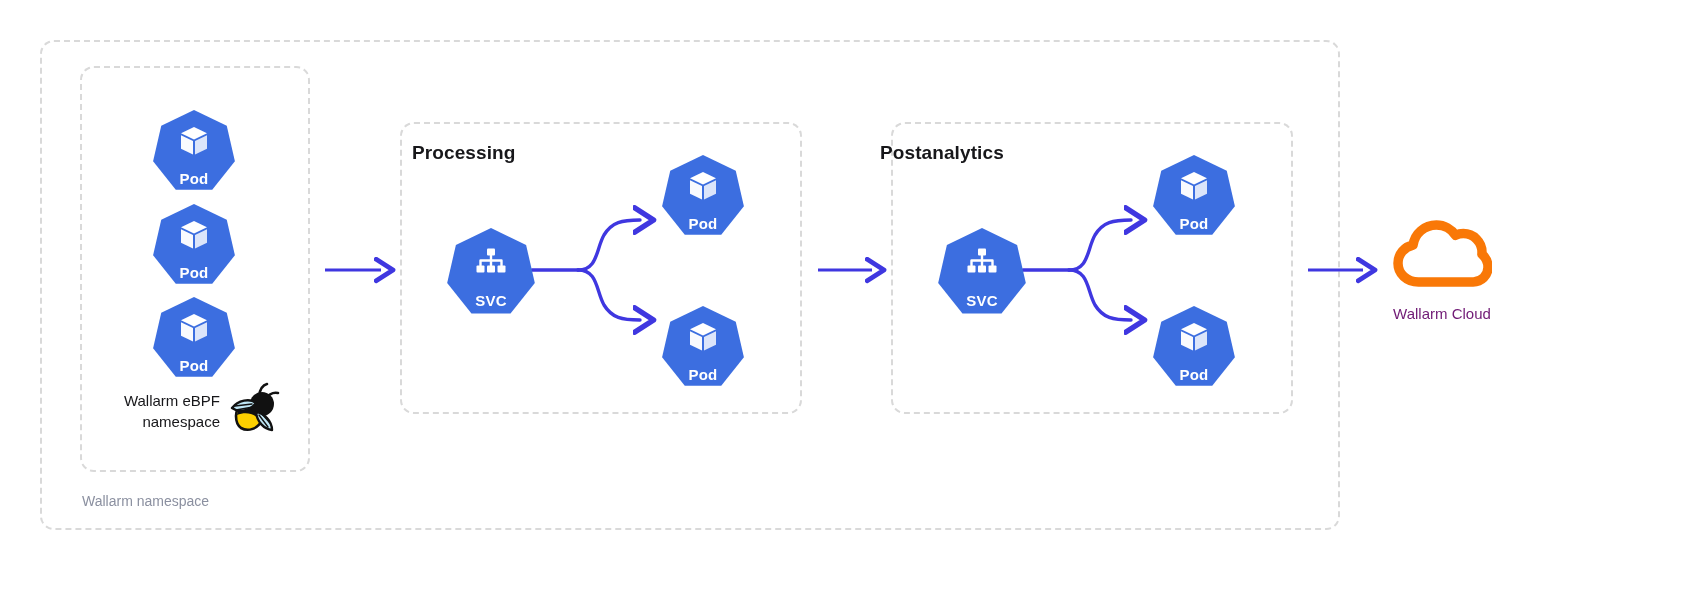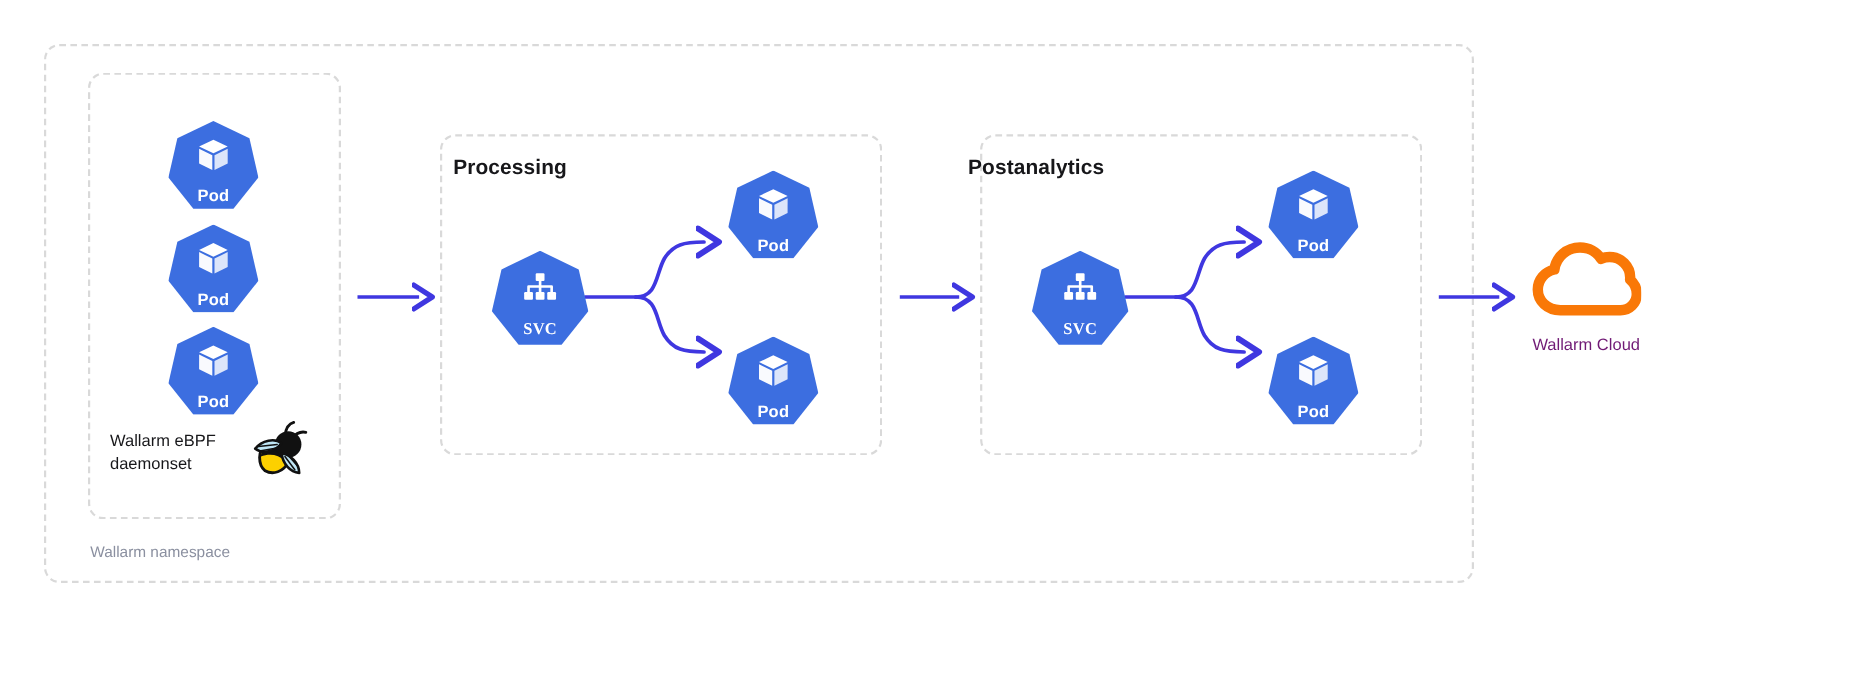--- a/index.html
+++ b/index.html
@@ -98,21 +98,21 @@
     position: absolute;
     left: 0; right: 0;
     top: 48px;
     text-align: center;
     color: #ffffff;
     font-size: 15px;
     font-weight: bold;
     letter-spacing: 0.2px;
     margin-top: 12px;
   }
-  .k8s-node.svc { width: 90px; height: 90px; font-family: Liberation Serif, serif; }
+  .k8s-node.svc { width: 90px; height: 90px; }
   .k8s-node.svc .node-glyph { top: 18px; height: 32px; }
   .k8s-node.svc .node-label { top: 52px; font-size: 15px; }
 
   
   #wallarm-cloud {
     position: absolute;
     left: 1392px;
     top: 218px;
     width: 100px;
     height: 72px;
@@ -135,21 +135,21 @@
     top: 382px;
     width: 54px;
     height: 56px;
   }
 
   #daemonset-label {
     position: absolute;
     left: 100px;
     top: 390px;
     width: 120px;
-    text-align: left;
+    text-align: right;
     font-size: 15px;
     line-height: 21px;
     color: #17171a;
   }
 
   
   #wires {
     position: absolute;
     left: 0; top: 0;
     width: 1690px;
@@ -235,21 +235,21 @@
         <path d="M17 3 L30 9.2 L17 15.4 L4 9.2 Z" fill="#ffffff"></path>
         <path d="M4 11.2 L16 17.1 L16 30.6 L4 24.7 Z" fill="#ffffff" opacity="0.97"></path>
         <path d="M18 17.1 L30 11.2 L30 24.7 L18 30.6 Z" fill="#ffffff" opacity="0.82"></path>
       </svg>
     </div>
     <div class="node-label">Pod</div>
   </div>
 
   <div id="daemonset-label">
     <div>Wallarm eBPF</div>
-    <div>daemonset</div>
+    <div>namespace</div>
   </div>
 
   <div id="bee-icon">
     <svg width="54" height="56" viewBox="0 0 54 56" aria-hidden="true">
 
       <path d="M33 14 C34 7 37 3 41 2" fill="none" stroke="#111111" stroke-width="2.6" stroke-linecap="round"></path>
       <path d="M39 17 C43 12 48 10 52 11" fill="none" stroke="#111111" stroke-width="2.6" stroke-linecap="round"></path>
 
       <path d="M10 34 C10 24 19 18 28 20 C36 22 39 30 36 38 C32 47 22 50 15 46 C11 43 10 39 10 34 Z" fill="#fcd000" stroke="#111111" stroke-width="2.6" stroke-linejoin="round"></path>
       <path d="M12 28 C20 24 30 26 35 31 L33 37 C27 31 19 30 11 33 Z" fill="#111111"></path>

